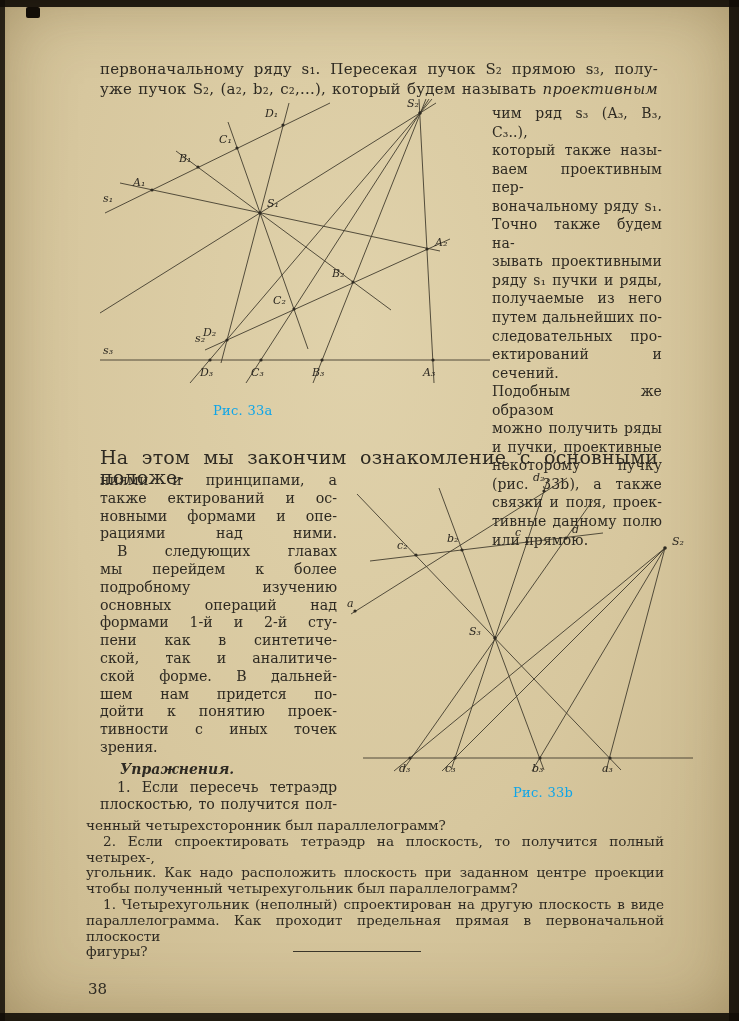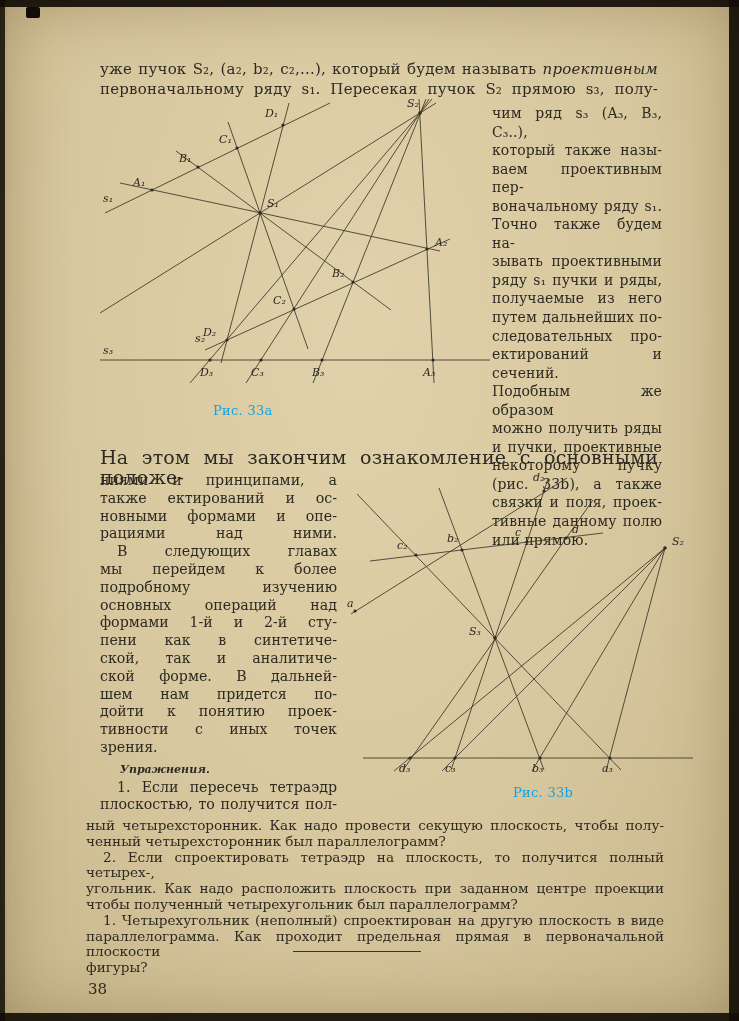--- a/index.html
+++ b/index.html
@@ -26,21 +26,21 @@
   .tblock { position:absolute; z-index:2; }
   .jall { text-align: justify; text-align-last: justify; }
   .lines { white-space: pre-line; }
   .it { font-style: italic; }
   .indent { text-indent: 17px; }
 
   .top-para { left:100px; top:60px; width:558px; font-size:15px; line-height:19.5px; letter-spacing:.2px; }
   .right-col { left:492px; top:104px; width:170px; font-size:14px; line-height:18.55px; letter-spacing:.1px; }
   .mid-line { left:100px; top:448px; width:558px; font-size:19px; line-height:19.5px; letter-spacing:.2px; }
   .left-col { left:100px; top:472px; width:237px; font-size:14.2px; line-height:17.8px; }
-  .exercise-heading { font-style:italic; font-weight:bold; text-indent:20px; margin-top:4px; font-size:11px; }
+  .exercise-heading { font-style:italic; font-weight:bold; text-indent:20px; margin-top:4px; font-size:14px; }
   .bottom-text { left:86px; top:818px; width:578px; font-size:13.6px; line-height:15.8px; }
   .bottom-text .para { margin:0; }
 
   figure { margin:0; padding:0; position:absolute; z-index:1; }
   .fig33a { left:95px; top:95px; width:400px; height:340px; }
   .fig33b { left:345px; top:463px; width:365px; height:345px; }
   figcaption { position:absolute; font-size:13px; color:#0ea5e9; letter-spacing:.3px; }
   .fig33a figcaption { left:118px; top:308px; }
   .fig33b figcaption { left:168px; top:322px; }
 
@@ -56,22 +56,22 @@
 
 <div class="scan">
   <div class="paper"></div>
   <div class="edge edge-top"></div>
   <div class="edge edge-bottom"></div>
   <div class="edge edge-left"></div>
   <div class="edge edge-right"></div>
   <div class="artifact"></div>
 
   <div class="tblock top-para">
+    <div class="jall">первоначальному ряду s₁. Пересекая пучок S₂ прямою s₃, полу-</div>
     <div class="jall"><span>уже пучок S₂, (a₂, b₂, c₂,...), который будем называть </span><span class="it">проективным</span></div>
-    <div class="jall">первоначальному ряду s₁. Пересекая пучок S₂ прямою s₃, полу-</div>
   </div>
 
   <figure class="fig33a">
     <svg width="400" height="300" viewBox="0 0 400 300">
       <g class="stroke">
         <line x1="10" y1="118" x2="235" y2="8"></line>
         <line x1="25" y1="88" x2="345" y2="156"></line>
         <line x1="81" y1="56" x2="296" y2="215"></line>
         <line x1="133" y1="27" x2="213" y2="254"></line>
         <line x1="194" y1="8" x2="126" y2="268"></line>
@@ -210,21 +210,20 @@
         <text x="100" y="309">c₃</text>
         <text x="187" y="309">b₃</text>
         <text x="257" y="309">a₃</text>
       </g>
     </svg>
     <figcaption>Рис. 33b</figcaption>
   </figure>
 
   <div class="tblock bottom-text">
     <div class="para">
-      <div class="lines jall">ный четырехсторонник. Как надо провести секущую плоскость, чтобы полу-</div>
       <div>ченный четырехсторонник был параллелограмм?</div>
     </div>
     <div class="para">
       <div class="lines jall indent">2. Если спроектировать тетраэдр на плоскость, то получится полный четырех-,
 угольник. Как надо расположить плоскость при заданном центре проекции</div>
       <div>чтобы полученный четырехугольник был параллелограмм?</div>
     </div>
     <div class="para">
       <div class="lines jall indent">1. Четырехугольник (неполный) спроектирован на другую плоскость в виде
 параллелограмма. Как проходит предельная прямая в первоначальной плоскости</div>

